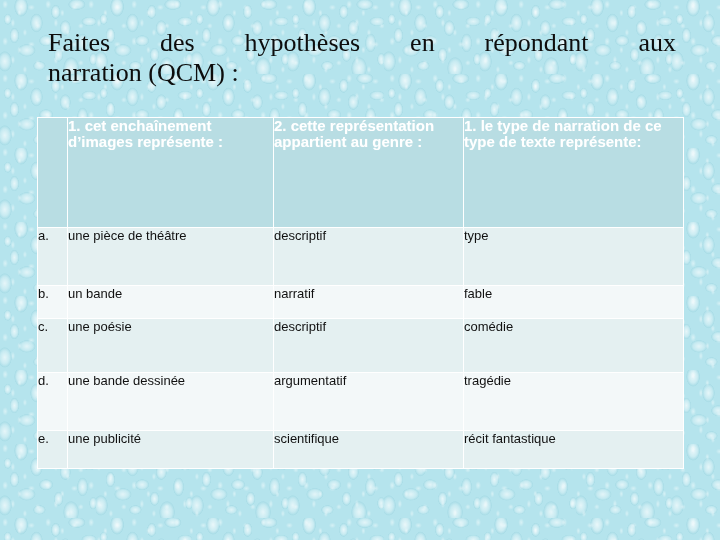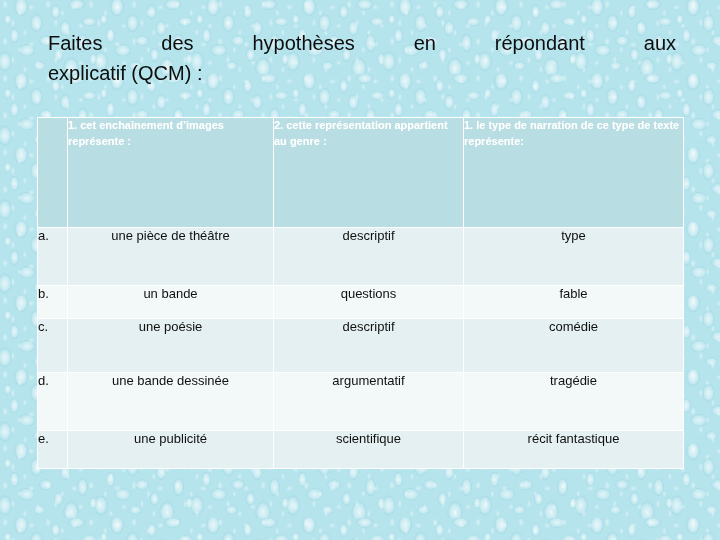--- a/index.html
+++ b/index.html
@@ -58,27 +58,28 @@
     background-repeat: repeat;
     opacity: .9;
   }
 
   
   #title {
     position: absolute;
     left: 48px;
     top: 28px;
     width: 628px;
-    font-size: 20px;
+    font-size: 26px;
     line-height: 30px;
     color: #0d0d0d;
     text-align: justify;
     text-align-last: left;
     letter-spacing: 0px;
     z-index: 3;
+    font-family: Liberation Serif, serif;
   }
   #title .ln {
     display: block;
   }
   #title .ln.just {
     text-align: justify;
     text-align-last: justify;
   }
 
   
@@ -105,35 +106,34 @@
   col.c-three  { width: 220px; }
 
   thead th, thead td {
     background: #b8dde3;
   }
   thead th {
     height: 110px;
     font-weight: bold;
     color: #ffffff;
     text-align: left;
-    font-size: 11px;
+    font-size: 15px;
     line-height: 15.5px;
     padding: 8px 6px 6px 7px;
     text-shadow: 0 0 1px rgba(255,255,255,.35);
   }
   thead td.hdr-blank {
     background: #b8dde3;
   }
 
   tbody tr td {
     font-size: 13px;
     color: #111111;
     padding: 7px 6px 6px 7px;
     line-height: 16px;
-    text-align: center;
   }
   tbody tr.row-alt td {
     background: #e4f0f1;
   }
   tbody tr.row-base td {
     background: #f3f8f9;
   }
   td.letter {
     text-align: left;
     padding-left: 6px;
@@ -149,21 +149,21 @@
 </style>
 </head>
 <body>
 
 <div id="slide-bg">
   <div id="slide-bg-overlay"></div>
 </div>
 
 <div id="title">
   <span class="ln just">Faites des hypothèses en répondant aux</span>
-  <span class="ln">explicatif (QCM) :</span>
+  <span class="ln">narration (QCM) :</span>
 </div>
 
 <table id="qcm-table">
   <colgroup>
     <col class="c-letter">
     <col class="c-one">
     <col class="c-two">
     <col class="c-three">
   </colgroup>
   <thead>
@@ -177,21 +177,21 @@
   <tbody>
     <tr class="row-alt r-a">
       <td class="letter">a.</td>
       <td>une pièce de théâtre</td>
       <td>descriptif</td>
       <td>type</td>
     </tr>
     <tr class="row-base r-b">
       <td class="letter">b.</td>
       <td>un bande</td>
-      <td>questions</td>
+      <td>narratif</td>
       <td>fable</td>
     </tr>
     <tr class="row-alt r-c">
       <td class="letter">c.</td>
       <td>une poésie</td>
       <td>descriptif</td>
       <td>comédie</td>
     </tr>
     <tr class="row-base r-d">
       <td class="letter">d.</td>

